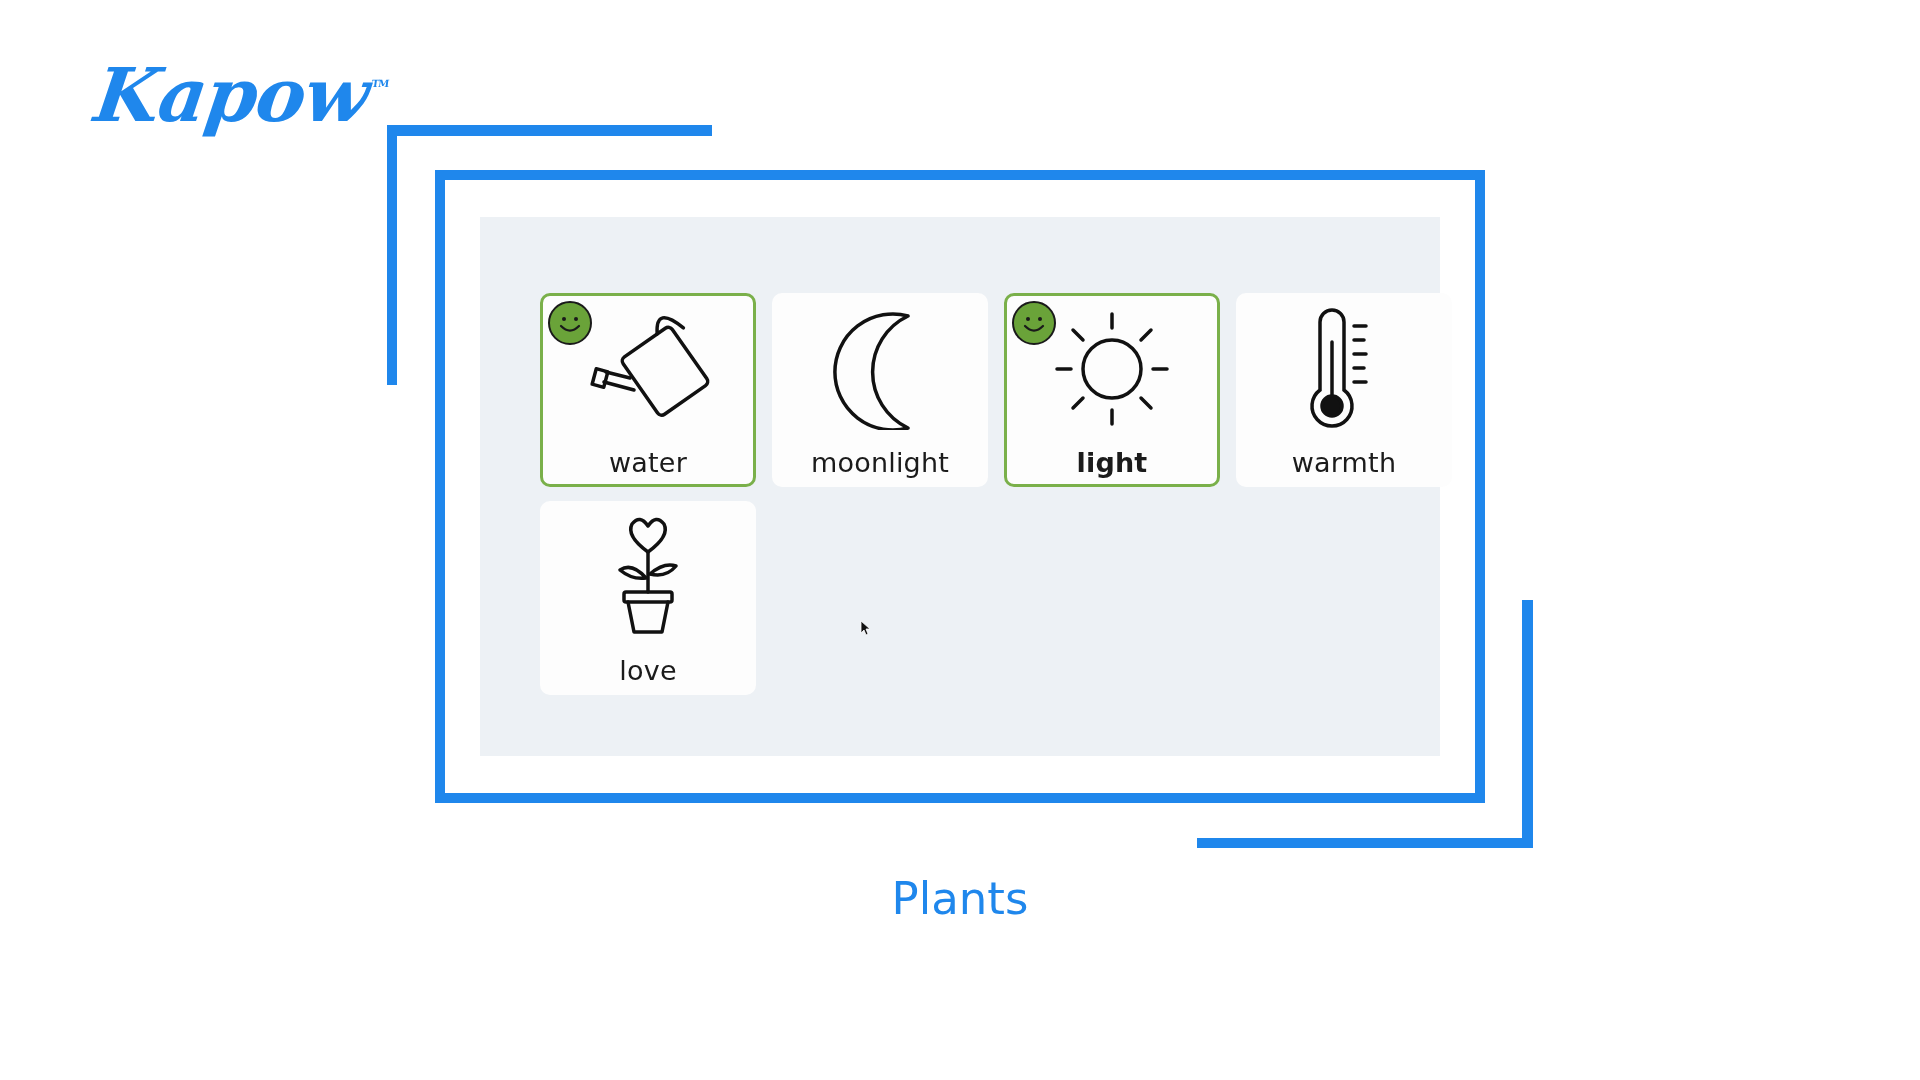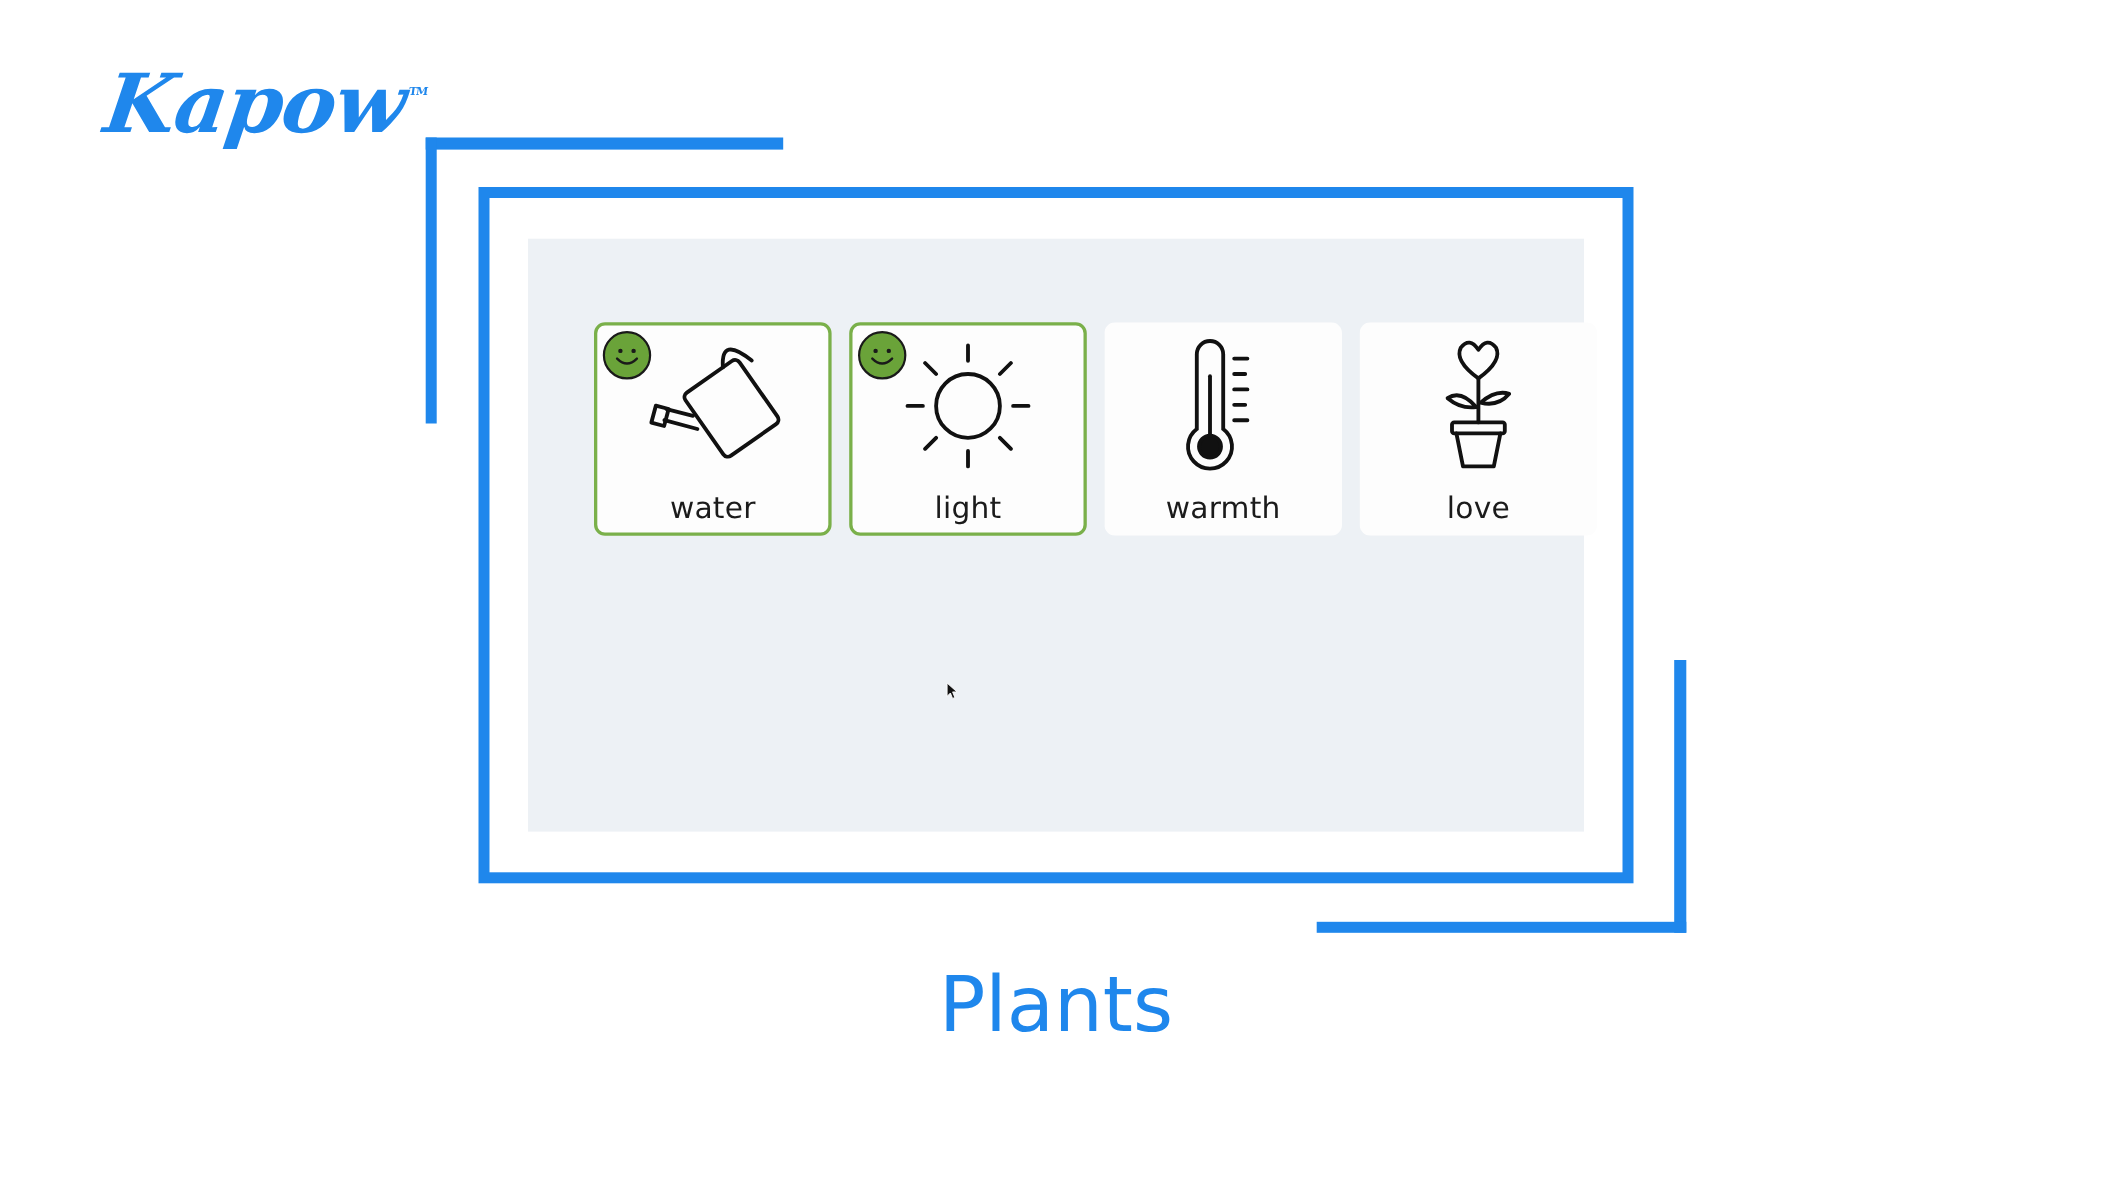--- a/index.html
+++ b/index.html
@@ -33,26 +33,26 @@
     position: relative; background: #fdfdfd; border-radius: 10px;
     border: 3px solid transparent; cursor: pointer;
     display: flex; flex-direction: column; align-items: center; justify-content: flex-end;
   }
   .card.selected { border-color: #7ab04a; }
   .card svg.ico { position: absolute; left: 50%; top: 14px; transform: translateX(-50%); }
   .card .label {
     font-family: "DejaVu Sans", sans-serif; font-size: 27px; color: #1b1b1b;
     margin-bottom: 6px; letter-spacing: 0.2px;
   }
-  .card.hover .label { font-weight: normal; }
+  .card.hover .label { font-weight: bold; }
   .smiley { position: absolute; left: 4px; top: 4px; }
   .cursor { position: absolute; left: 860px; top: 620px; width: 10px; height: 16px; }
   .title {
     position: absolute; left: 0; width: 1920px; top: 872px; text-align: center;
-    font-family: "DejaVu Sans", sans-serif; font-size: 70px; color: #1f87ec; font-weight: 500;
+    font-family: "DejaVu Sans", sans-serif; font-size: 45px; color: #1f87ec; font-weight: 500;
   }
 </style>
 </head>
 <body>
 
 <div class="logo"><span>Kapow</span><span class="tm">TM</span></div>
 
 <div class="bar" style="left:387px;top:125px;width:325px;height:11px;"></div>
 <div class="bar" style="left:387px;top:125px;width:10px;height:260px;"></div>
 <div class="bar" style="left:1522px;top:600px;width:11px;height:248px;"></div>
@@ -76,20 +76,26 @@
           <path d="M100 30 Q115 5 125 40"></path>
         </g>
       <path d="M52 68 L28 62 M56 80 L26 72"></path>
         <rect x="16" y="60" width="12" height="16" transform="rotate(15 22 68)"></rect>
     </svg>
     <span class="label">water</span>
   </div>
 
 
 
+  <div class="card">
+    <svg class="ico" width="140" height="120" viewBox="0 0 140 120" fill="none" stroke="#111" stroke-width="3.5" stroke-linejoin="round">
+      <path d="M98 6 A58 58 0 1 0 98 118 A62 62 0 0 1 98 6 Z"></path>
+    </svg>
+    <span class="label">moonlight</span>
+  </div>
 
 
   <div class="card selected hover">
     <svg class="smiley" width="46" height="46" viewBox="0 0 46 46">
         <circle cx="23" cy="23" r="21" fill="#6aa339" stroke="#1a1a1a" stroke-width="2"></circle>
         <circle cx="17" cy="19" r="2" fill="#1a1a1a"></circle>
         <circle cx="29" cy="19" r="2" fill="#1a1a1a"></circle>
         <path d="M14 26 Q23 35 32 26" fill="none" stroke="#1a1a1a" stroke-width="2.2" stroke-linecap="round"></path>
       </svg>
     <svg class="ico" width="130" height="130" viewBox="0 0 130 130" fill="none" stroke="#111" stroke-width="3.5" stroke-linecap="round" style="top:8px">

